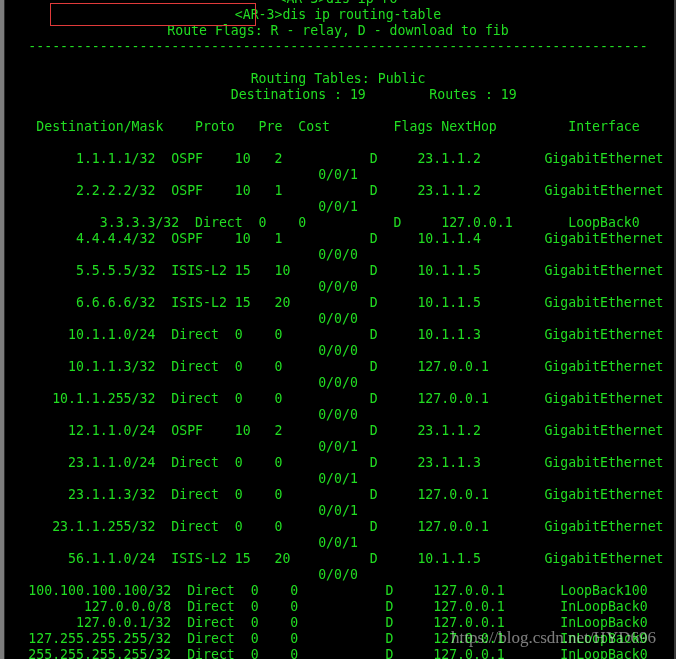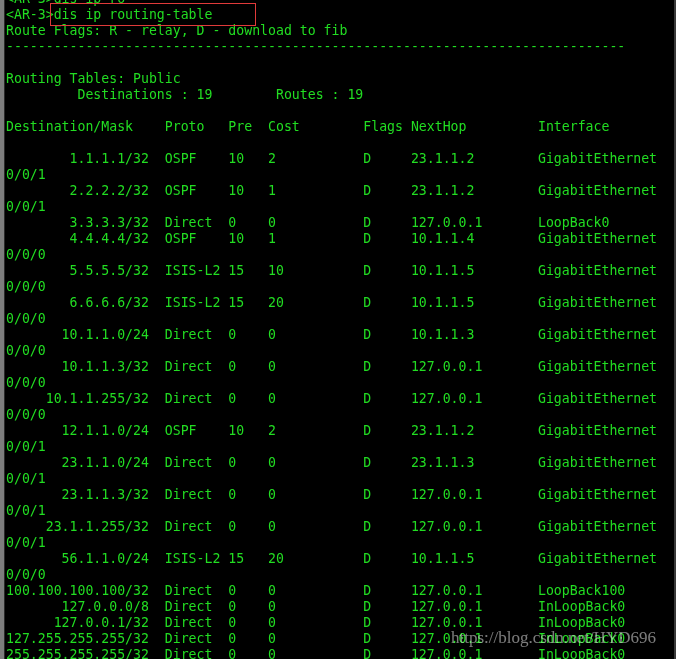--- a/index.html
+++ b/index.html
@@ -7,20 +7,21 @@
     padding: 0;
     background: #000000;
   }
   #screen {
     position: relative;
     width: 676px;
     height: 659px;
     background: #000000;
     overflow: hidden;
     font-family: "DejaVu Sans Mono", "Liberation Mono", monospace;
+    text-align: center;
   }
   
   .left-border {
     position: absolute;
     left: 0;
     top: 0;
     width: 4px;
     height: 659px;
     background: #7d7d7d;
     border-right: 1px solid #2a2a2a;

